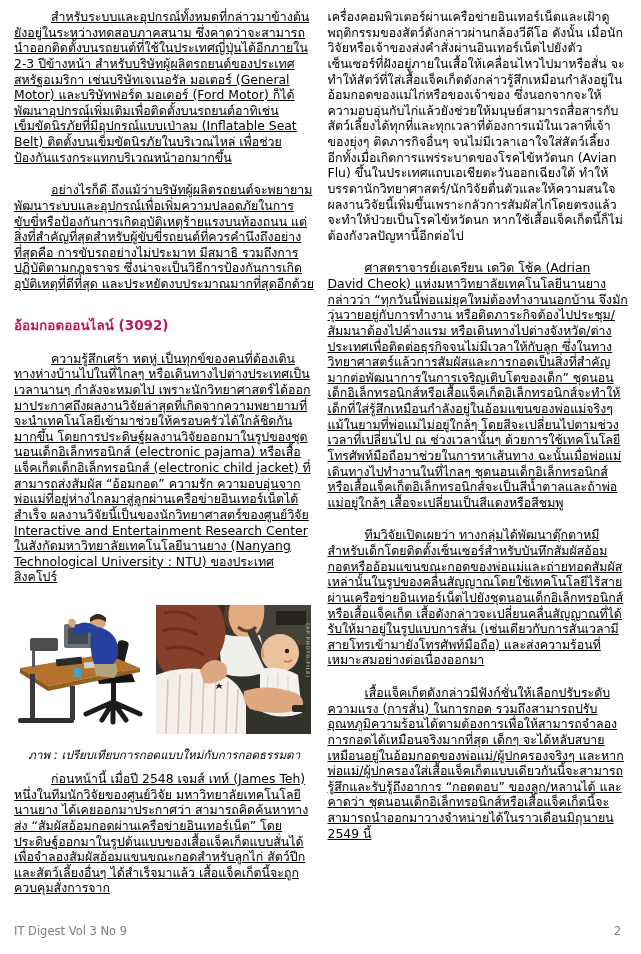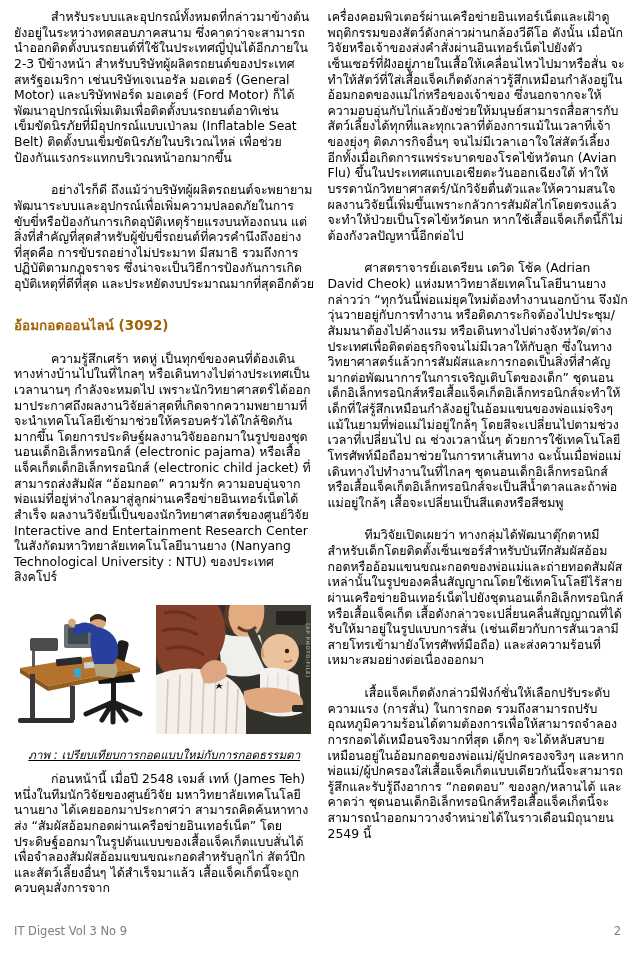--- a/index.html
+++ b/index.html
@@ -16,29 +16,29 @@
   .col { flex: 1 1 0; }
   .col-left  { width: 305px; }
   .col-right { width: 303px; }
   .col p {
     font-size: 12.4px;
     line-height: 1.26;
     margin-bottom: 17px;
     text-align: left;
     word-break: normal;
   }
-  .col p.indent { text-indent: 37px; }
+  .col p.indent { text-indent: 37px; text-decoration: underline; }
   .section-heading {
-    color: #a16207;
+    color: #be185d;
     font-weight: bold;
     font-size: 13.5px;
     margin: 22px 0 15px 0;
   }
   
-  .figure-block { margin: 6px 0 4px 0; text-decoration: underline; }
+  .figure-block { margin: 6px 0 4px 0; }
   .photos { display: flex; align-items: center; justify-content: flex-start; gap: 4px; }
   .photo { flex: 0 0 auto; position: relative; overflow: hidden; }
   .photo svg { display: block; }
   .photo-credit {
     position: absolute; top: 18px; right: 0px;
     writing-mode: vertical-rl;
     font-size: 5px; letter-spacing: 0.5px;
     color: #9a9a92; font-weight: bold;
     white-space: nowrap;
   }

